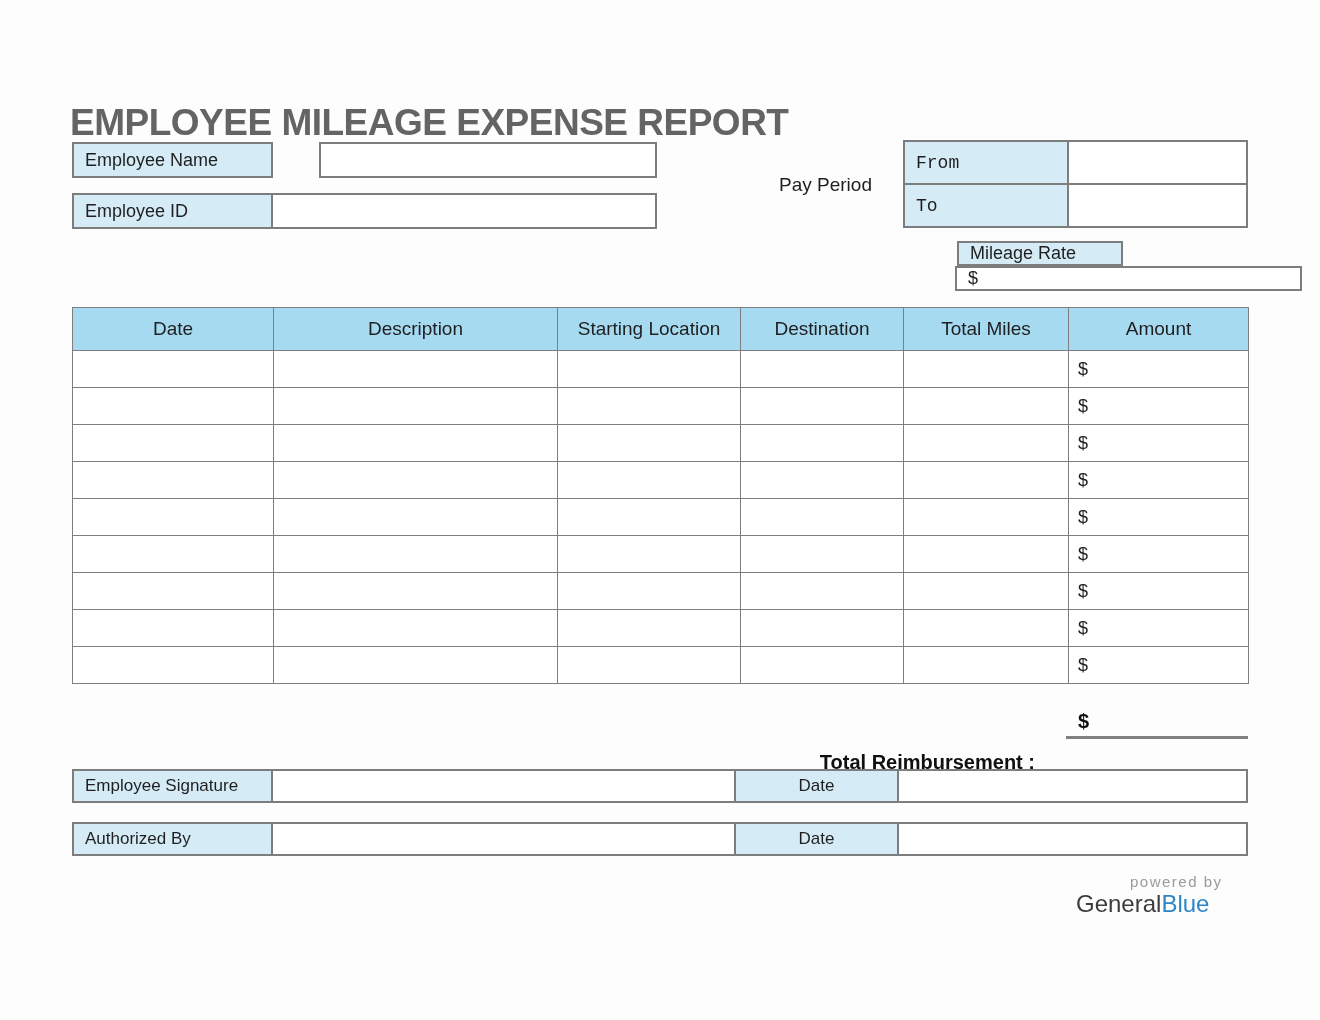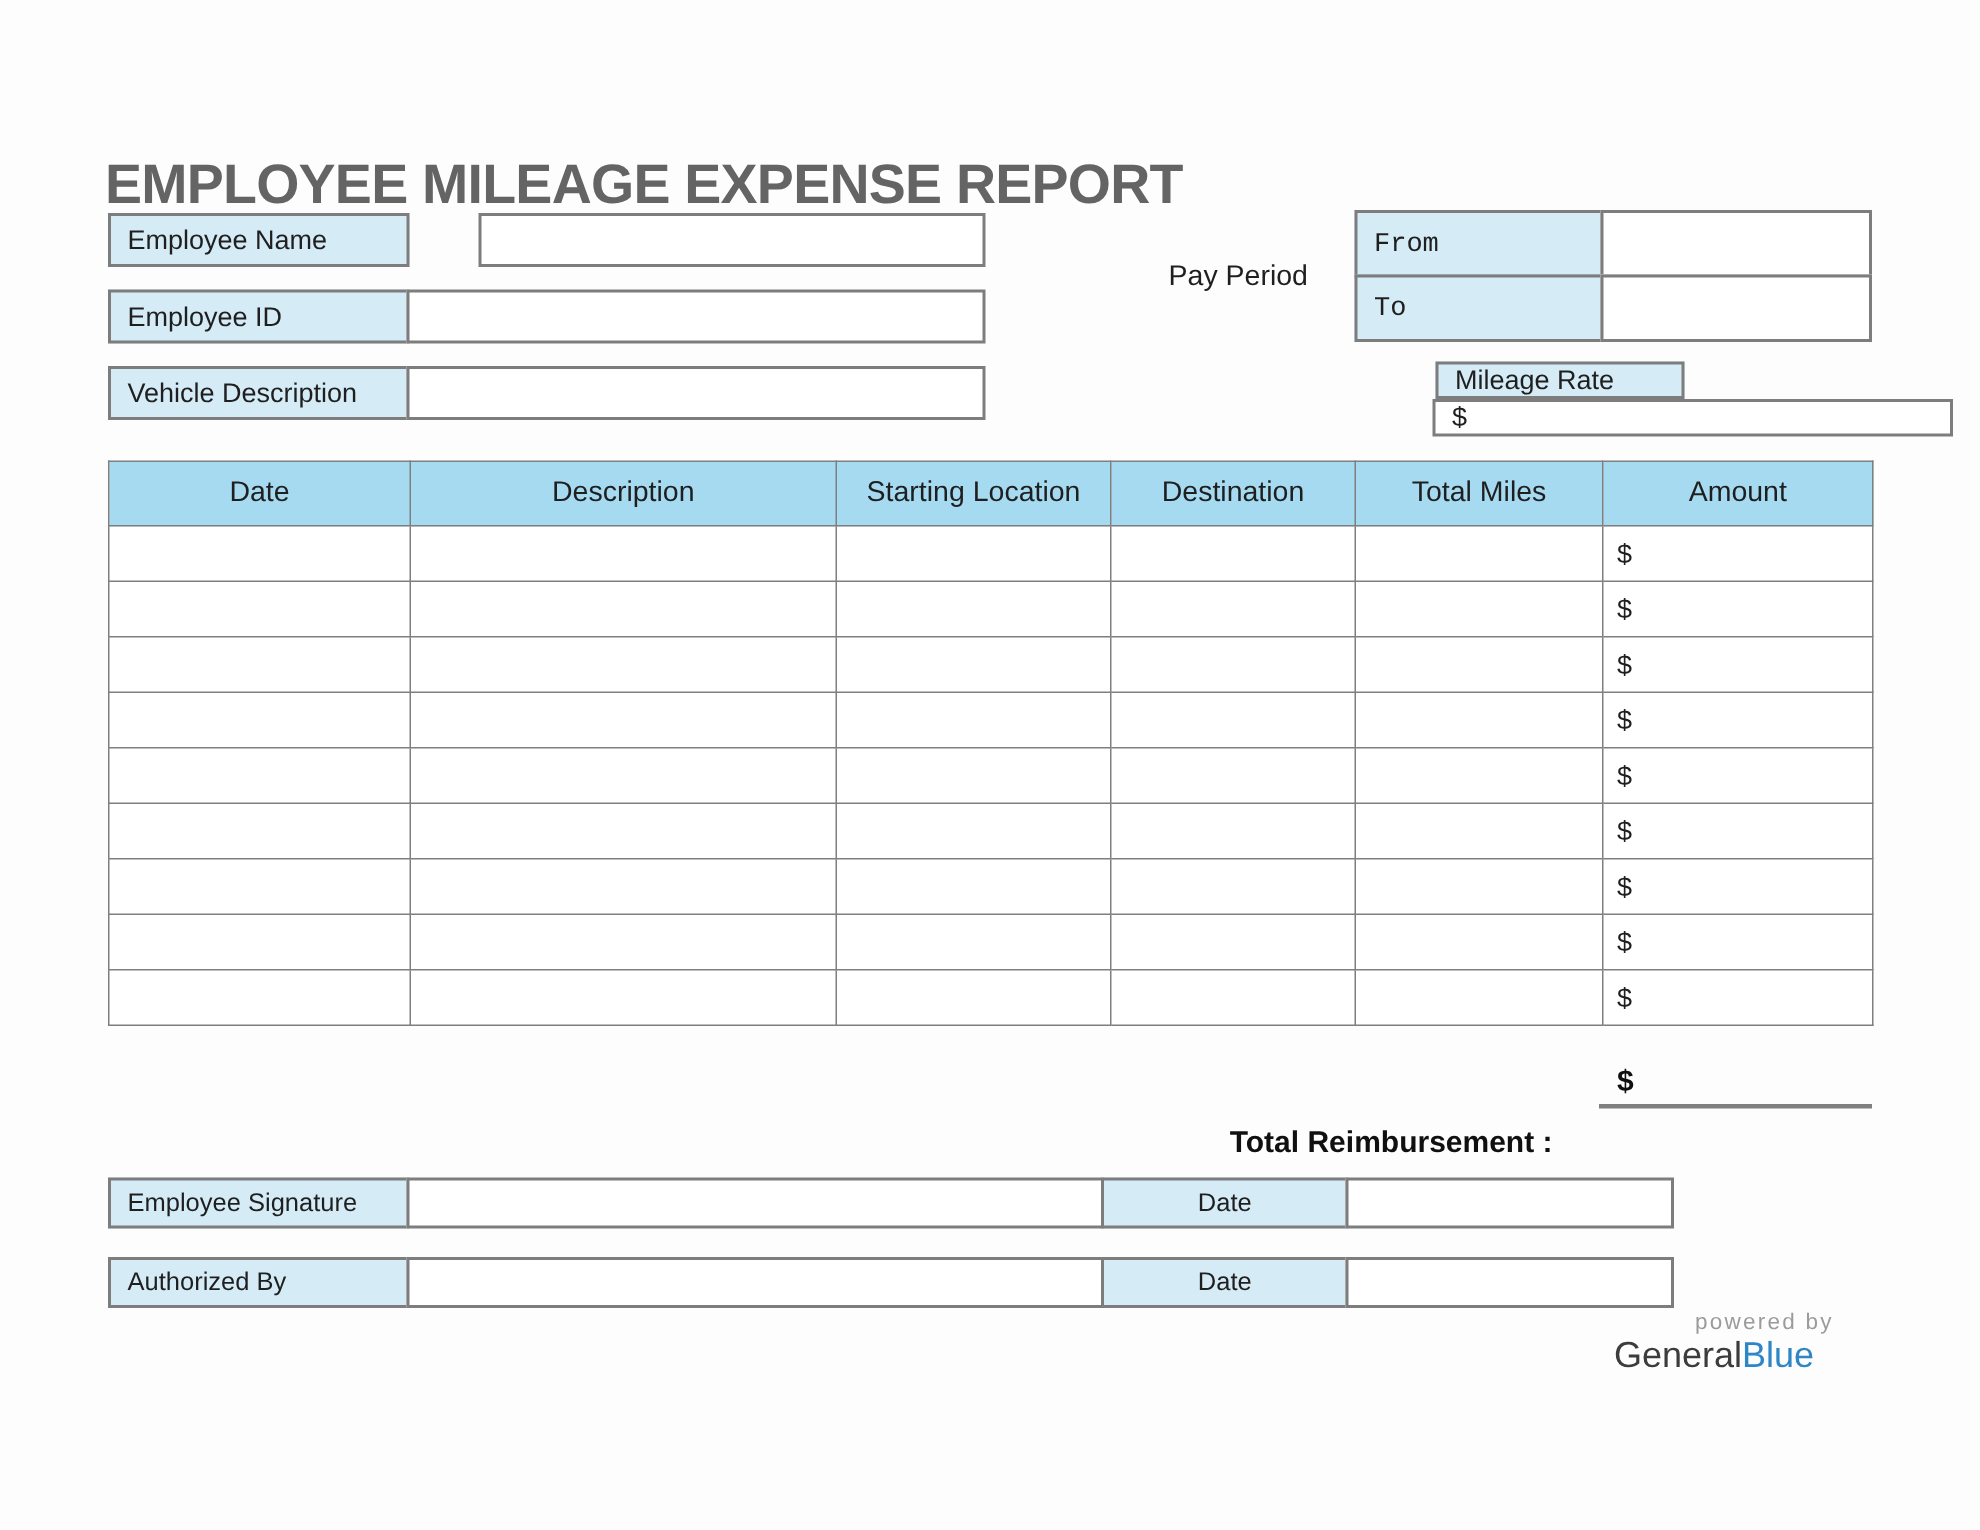--- a/index.html
+++ b/index.html
@@ -63,21 +63,21 @@
     font-size:20px; font-weight:700; color:#101010; white-space:nowrap;margin-top:40px;
   }
   .total-currency {
     position:absolute; left:1078px; top:710px; font-size:20px; font-weight:700; color:#101010;
   }
   .total-underline {
     position:absolute; left:1066px; top:736px; width:182px; height:3px; background:#808080;
   }
 
   
-  .sig-row { position:absolute; left:72px; width:1044px; height:34px; display:flex;margin-top:16px; }
+  .sig-row { position:absolute; left:72px; width:1176px; height:34px; display:flex; }
   .sig-1 { top:769px; } .sig-2 { top:822px; }
   .sig-row .label { width:201px; font-size:17px; }
   .sig-row .sig-value { width:465px; margin-left:-2px; }
   .sig-row .date-label { width:165px; margin-left:-2px; font-size:17px; }
   .sig-row .date-value { flex:1; margin-left:-2px; }
 
   
   .powered-by {
     position:absolute; left:1130px; top:873px; font-size:15px; color:#9b9b9b;
     letter-spacing:1.5px;
@@ -92,24 +92,20 @@
 <div class="page">
 
   <div class="page-title">EMPLOYEE MILEAGE EXPENSE REPORT</div>
 
   <div class="field-row fr-1">
     <div class="cell label">Employee Name</div>
     <div class="cell value"></div>
   </div>
   <div class="field-row fr-2">
     <div class="cell label">Employee ID</div>
-    <div class="cell value"></div>
-  </div>
-  <div class="field-row fr-3">
-    <div class="cell label">Vehicle Description</div>
     <div class="cell value"></div>
   </div>
 
   <div class="pay-period-label">Pay Period</div>
   <div class="pp-box">
     <div class="pp-row">
       <div class="cell label">From</div>
       <div class="cell value"></div>
     </div>
     <div class="pp-row">

